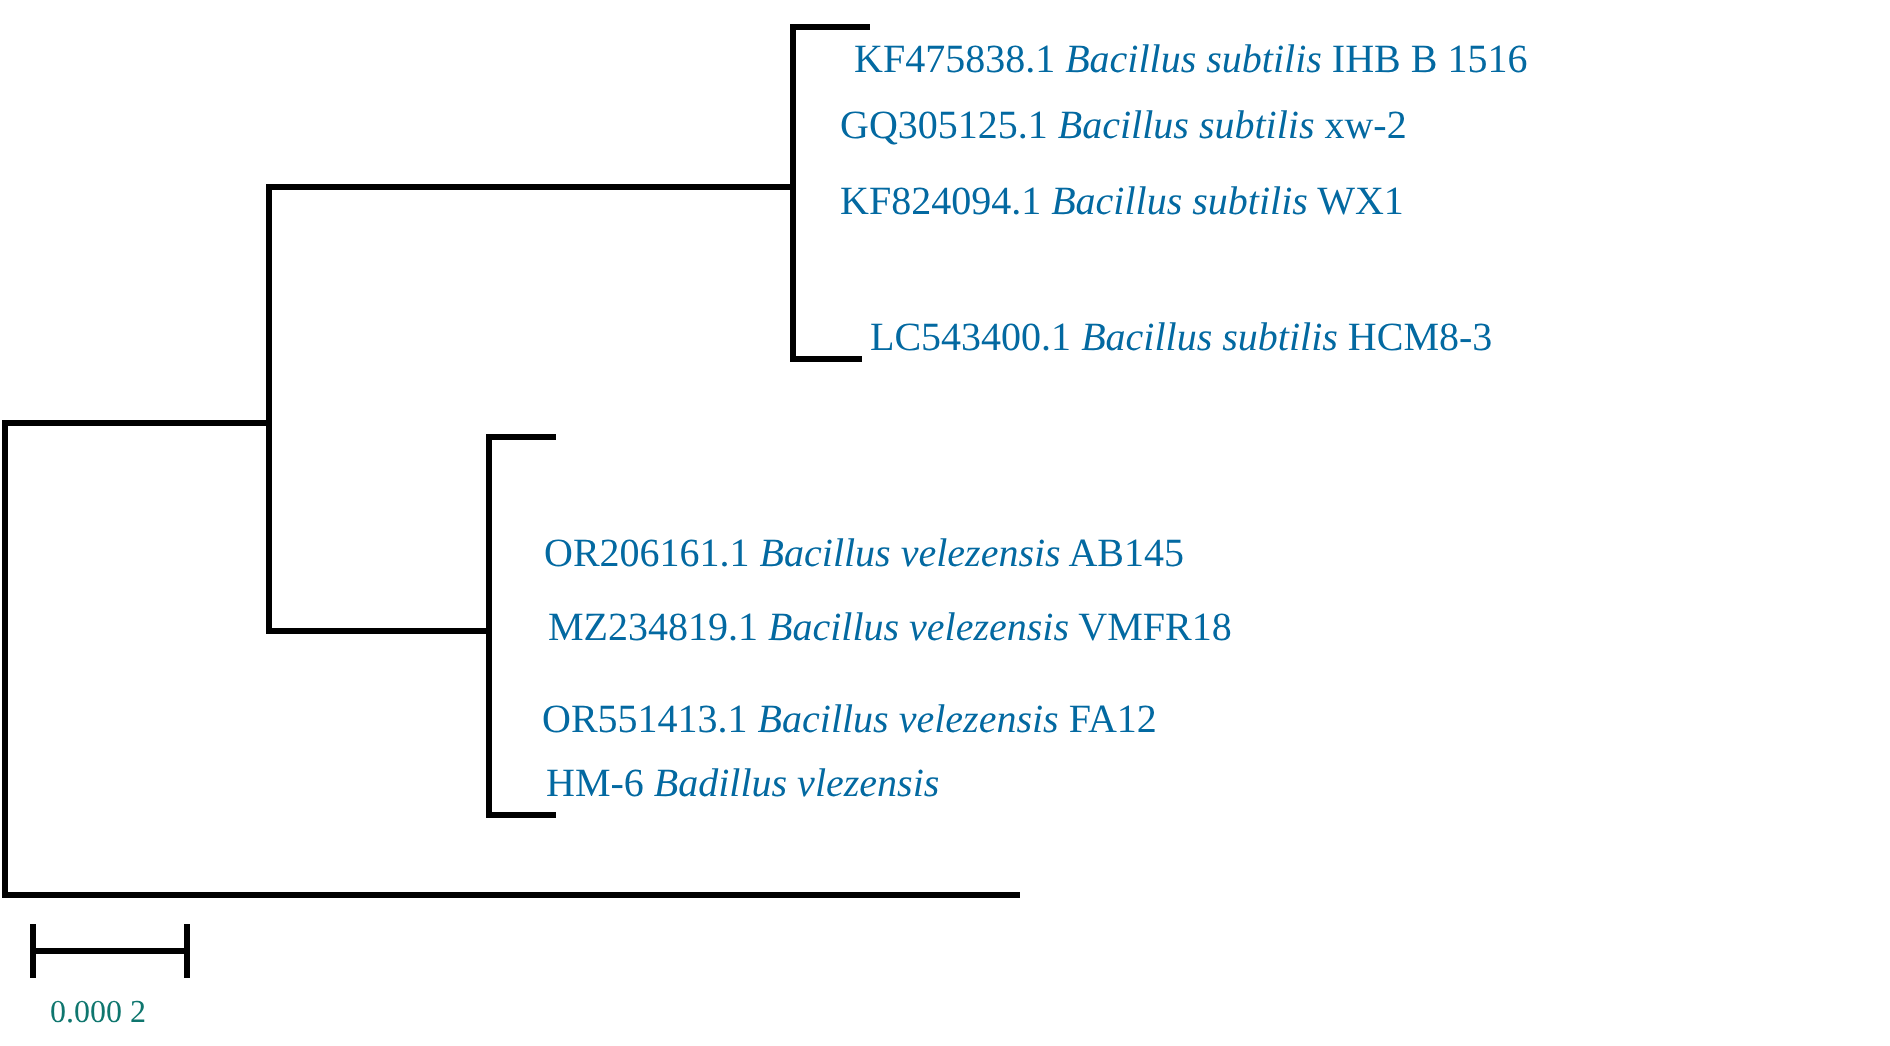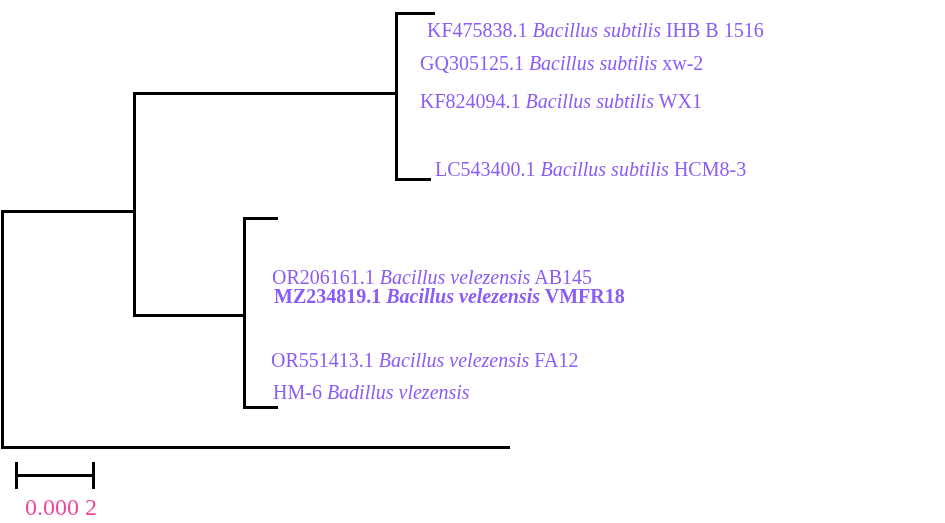--- a/index.html
+++ b/index.html
@@ -20,29 +20,29 @@
     position: absolute;
     background: #000000;
   }
   .h { height: 3px; }
   .v { width: 3px; }
   .taxon {
     position: absolute;
     font-size: 20px;
     line-height: 24px;
     white-space: nowrap;
-    color: #8b5cf6;
+    color: #0369a1;
   }
   .taxon i { font-style: italic; }
   .scale-label {
     position: absolute;
-    font-size: 24px;
+    font-size: 16px;
     line-height: 22px;
     white-space: nowrap;
-    color: #ec4899;
+    color: #0f766e;
   }
 </style>
 </head>
 <body>
 
 <div id="figure">
 
   <div class="line v" style="left:1px; top:210px; height:239px;"></div>
   <div class="line h" style="left:1px; top:210px; width:135px;"></div>
   <div class="line h" style="left:1px; top:446px; width:509px;"></div>
@@ -64,21 +64,21 @@
   <div class="taxon" style="left:420px; top:51px;"><span>GQ305125.1</span> <i>Bacillus subtilis</i> <span>xw-2</span></div>
 
   <div class="taxon" style="left:420px; top:89px;"><span>KF824094.1</span> <i>Bacillus subtilis</i> <span>WX1</span></div>
 
 
   <div class="taxon" style="left:435px; top:157px;"><span>LC543400.1</span> <i>Bacillus subtilis</i> <span>HCM8-3</span></div>
 
 
   <div class="taxon" style="left:272px; top:265px;"><span>OR206161.1</span> <i>Bacillus velezensis</i> <span>AB145</span></div>
 
-  <div class="taxon" style="left:274px; top:284px;font-weight:bold;"><span>MZ234819.1</span> <i>Bacillus velezensis</i> <span>VMFR18</span></div>
+  <div class="taxon" style="left:274px; top:302px;"><span>MZ234819.1</span> <i>Bacillus velezensis</i> <span>VMFR18</span></div>
 
   <div class="taxon" style="left:271px; top:348px;"><span>OR551413.1</span> <i>Bacillus velezensis</i> <span>FA12</span></div>
 
   <div class="taxon" style="left:273px; top:380px;"><span>HM-6</span> <i>Badillus vlezensis</i> <span></span></div>
 
 
   <div>
     <div class="line v" style="left:15px; top:462px; height:27px;"></div>
     <div class="line v" style="left:92px; top:462px; height:27px;"></div>
     <div class="line h" style="left:15px; top:474px; width:80px;"></div>

